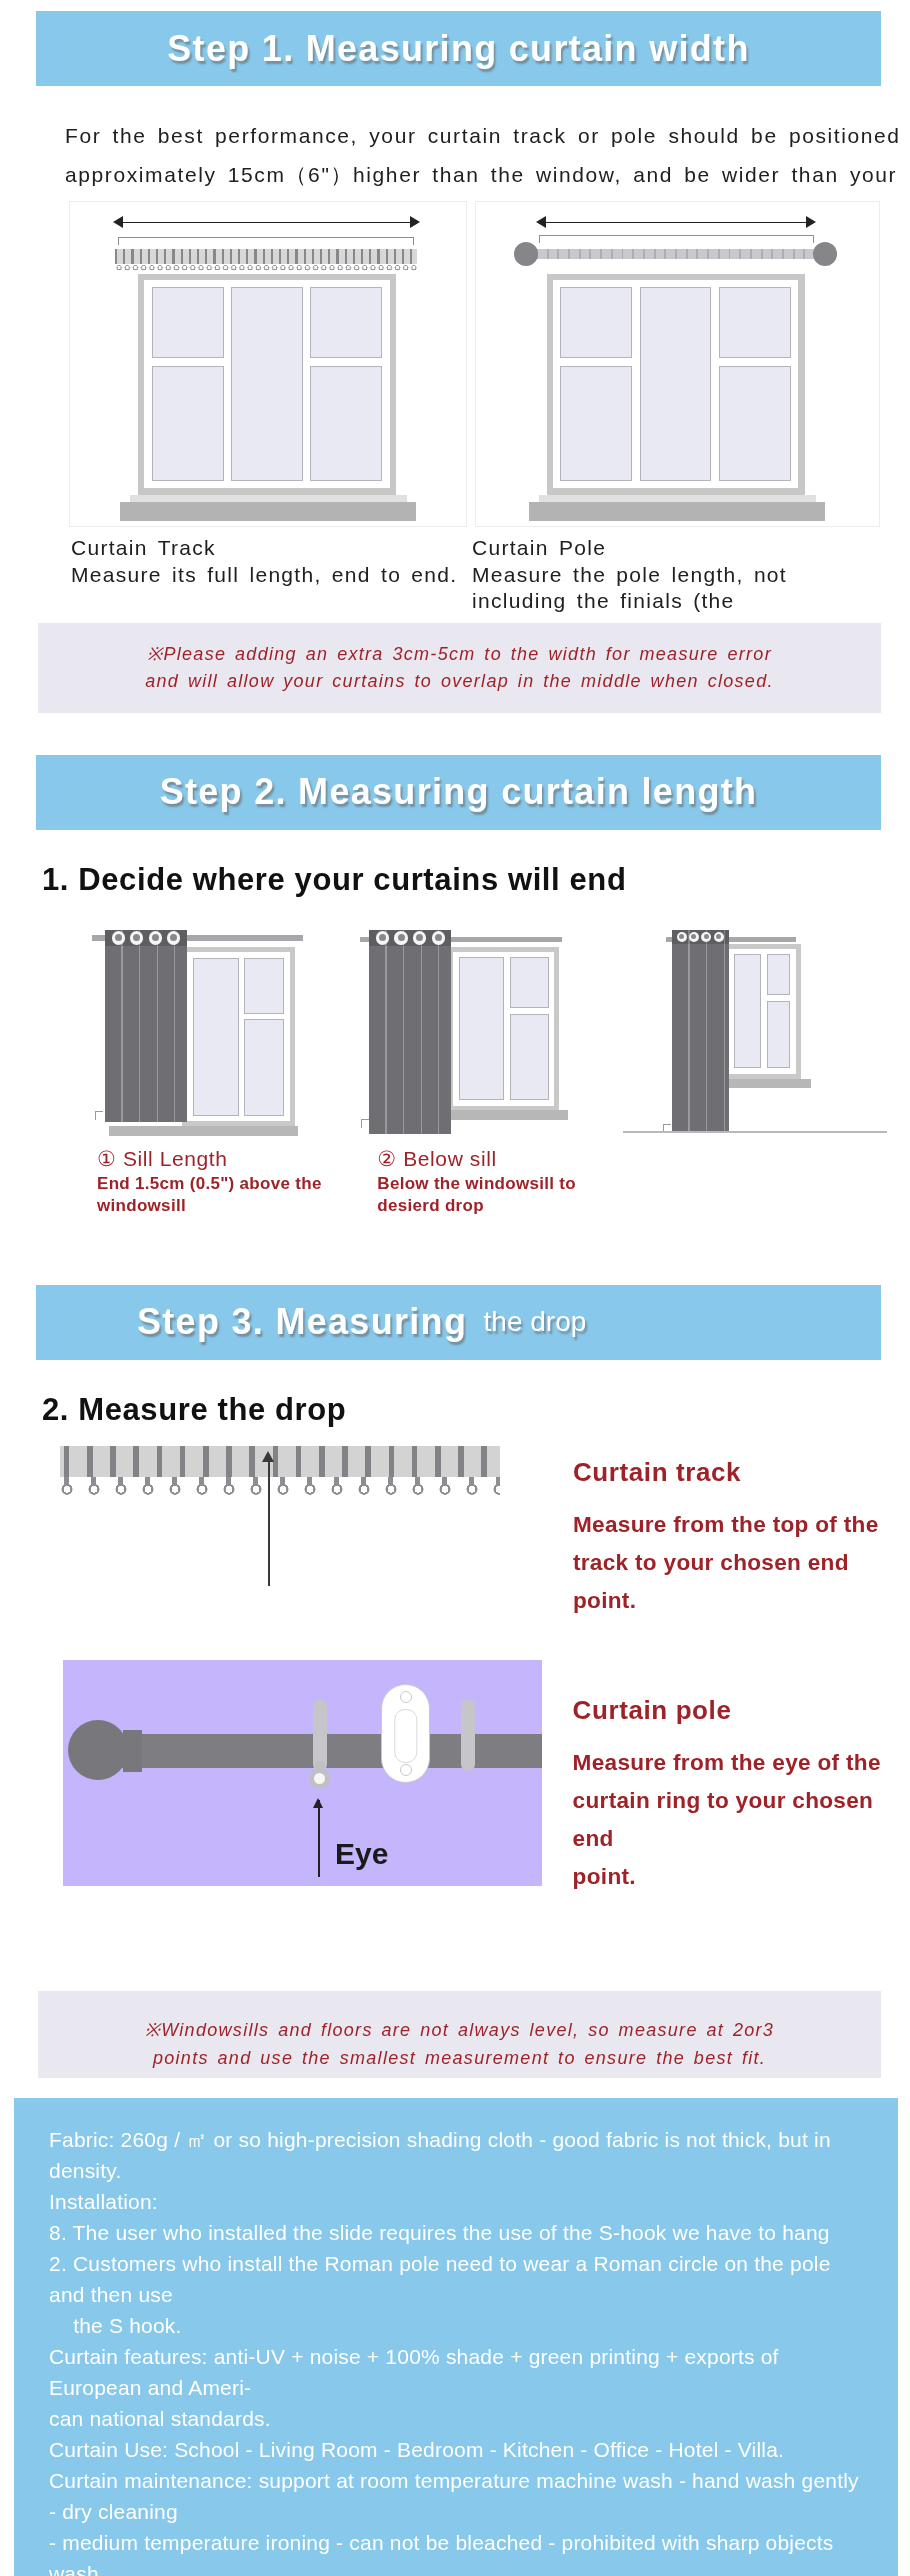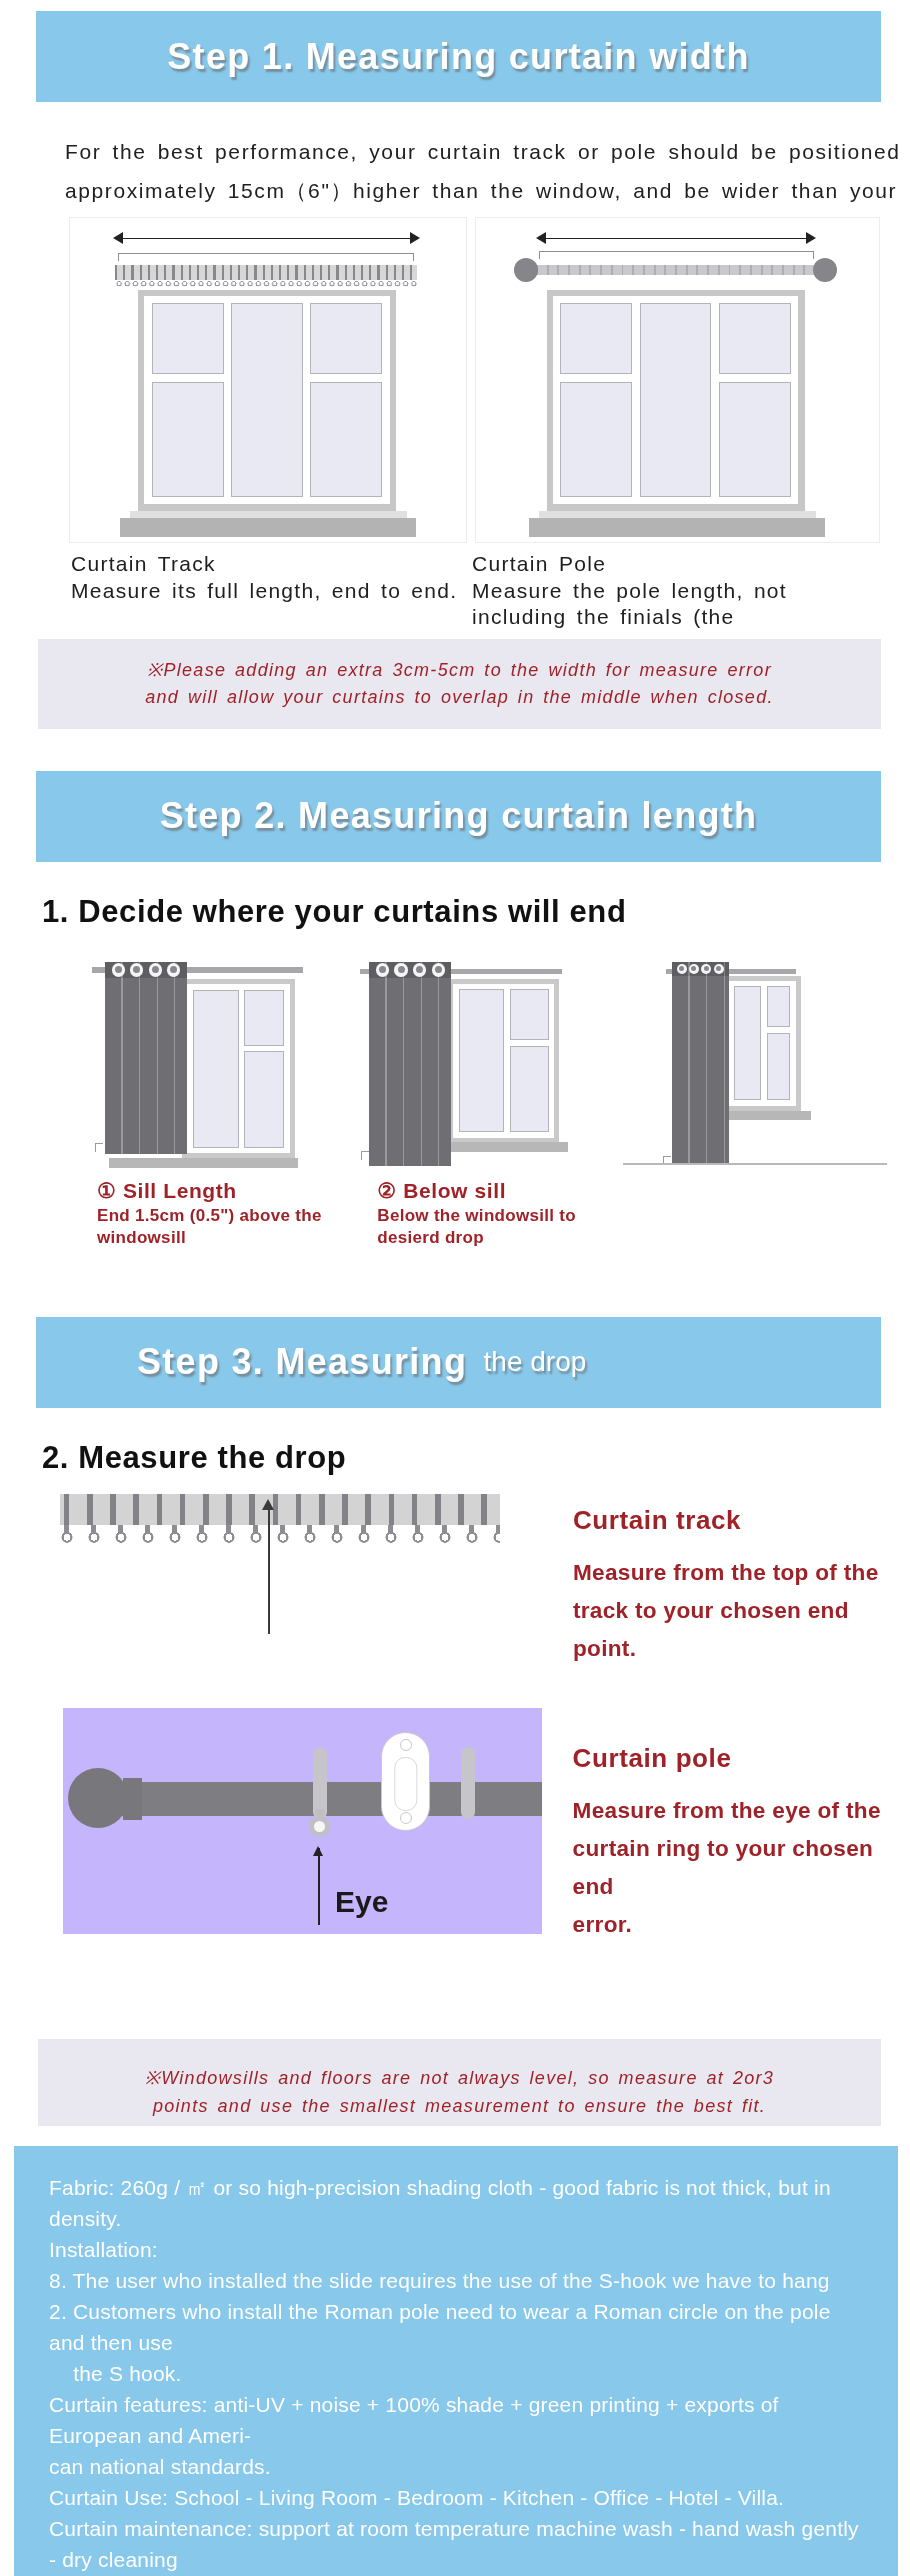--- a/index.html
+++ b/index.html
@@ -1,20 +1,20 @@
 <!DOCTYPE html>
 <html style="font-size:10px"><head>
 <meta charset="utf-8">
 <style>
   html,body{margin:0;padding:0;background:#ffffff;}
   body{width:910px;font-family:"Liberation Sans",sans-serif;color:#1e1e1e;}
   .page{position:relative;width:910px;background:#fff;padding-bottom:6.3px;}
 
   
-  .band{width:845px;height:91px;margin-left:36px;background:#87c8eb;
+  .band{width:845px;height:75px;margin-left:36px;background:#87c8eb;
         display:flex;align-items:center;justify-content:center;}
   .band.b1{margin-top:11.3px;}
   .band.b2{margin-top:42px;}
   .band.b3{margin-top:67px;justify-content:flex-start;padding-left:101px;box-sizing:border-box;}
   .band-title{font-size:36px;font-weight:bold;color:#ffffff;letter-spacing:1.3px;
         text-shadow:1.9px 2.5px 1.9px rgba(105,105,105,.6);}
   .band-title-sub{font-size:28px;font-weight:normal;color:#ffffff;margin-left:16.4px;
         text-shadow:1.9px 2.5px 1.9px rgba(105,105,105,.6);}
 
   
@@ -85,21 +85,21 @@
   .curtain{position:absolute;background:#6e6e73;
         background-image:repeating-linear-gradient(90deg,transparent 0 16.4px,rgba(255,255,255,.30) 16.4px 17.6px);}
   .gromrow{position:absolute;left:0;right:0;top:0;height:16.4px;background:rgba(0,0,0,.14);
         display:flex;align-items:center;justify-content:space-around;padding:0 3.8px;}
   .grommet{width:13.2px;height:13.2px;border-radius:50%;background:#f5f5f7;position:relative;}
   .grommet::after{content:"";position:absolute;left:3.1px;top:3.1px;width:7px;height:7px;
         border-radius:50%;background:#87878c;}
   .mark{position:absolute;width:7px;height:8.2px;border-left:1.3px solid #9a9a9e;border-top:1.3px solid #9a9a9e;}
   .floorline{position:absolute;height:1.9px;background:#b9b9bd;}
   .opt-label{margin:7.5px 0 0 28px;}
-  .opt-title{font-size:21px;font-weight:bold;color:#9e2227;letter-spacing:0.6px;line-height:25px;}
+  .opt-title{font-size:21px;font-weight:normal;color:#9e2227;letter-spacing:0.6px;line-height:25px;}
   .opt-desc{font-size:17px;font-weight:600;color:#9e2227;letter-spacing:0.3px;line-height:22.6px;margin-top:1.3px;}
 
   
   .v1 .rod2{left:23px;top:5.7px;width:211px;}
   .v1 .win2{left:113px;top:17.6px;width:113px;height:179px;}
   .v1 .sill2{left:40px;top:196px;width:189px;height:10px;}
   .v1 .curtain{left:36px;top:0;width:82px;height:192px;}
   .v1 .mark{left:26.4px;top:181px;}
   
   .v2 .rod2{left:10.7px;top:7px;width:202px;}
@@ -385,21 +385,21 @@
       </div>
       <div class="eyedrop"></div>
       <div class="eyering"></div>
       <div class="eye-arrow"></div>
       <div class="eye-label">Eye</div>
     </div>
     <div class="figtext">
       <div class="ft-title">Curtain pole</div>
       <div class="ft-line">Measure from the eye of the</div>
       <div class="ft-line">curtain ring to your chosen end</div>
-      <div class="ft-line">error.</div>
+      <div class="ft-line">point.</div>
     </div>
   </div>
 
   <div class="note n2">
     <div>※Windowsills and floors are not always level, so measure at 2or3</div>
     <div>points and use the smallest measurement to ensure the best fit.</div>
   </div>
 
   <div class="footer">
     <div class="fline">Fabric: 260g / ㎡ or so high-precision shading cloth - good fabric is not thick, but in density.</div>

